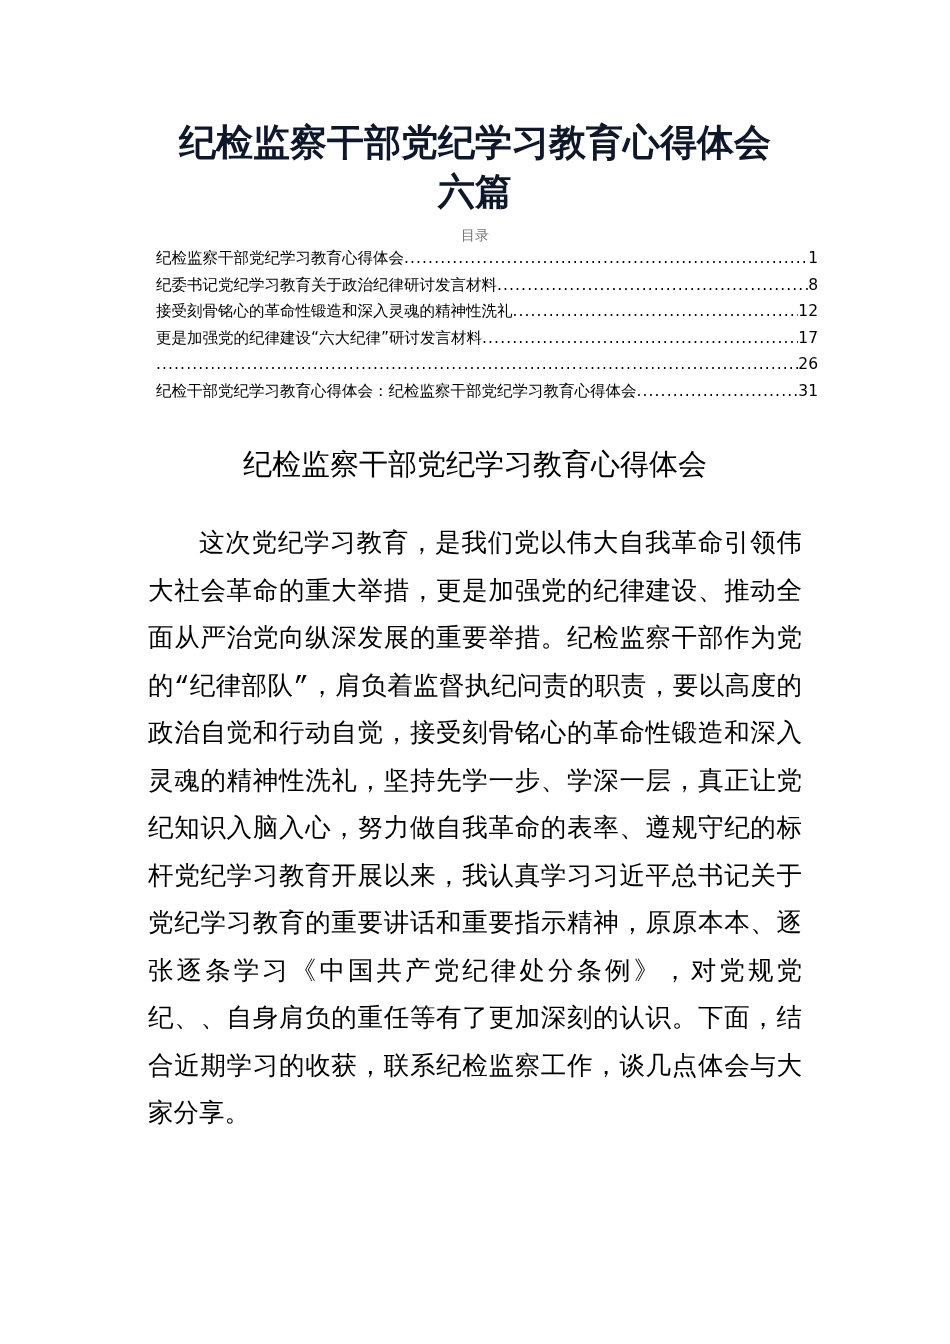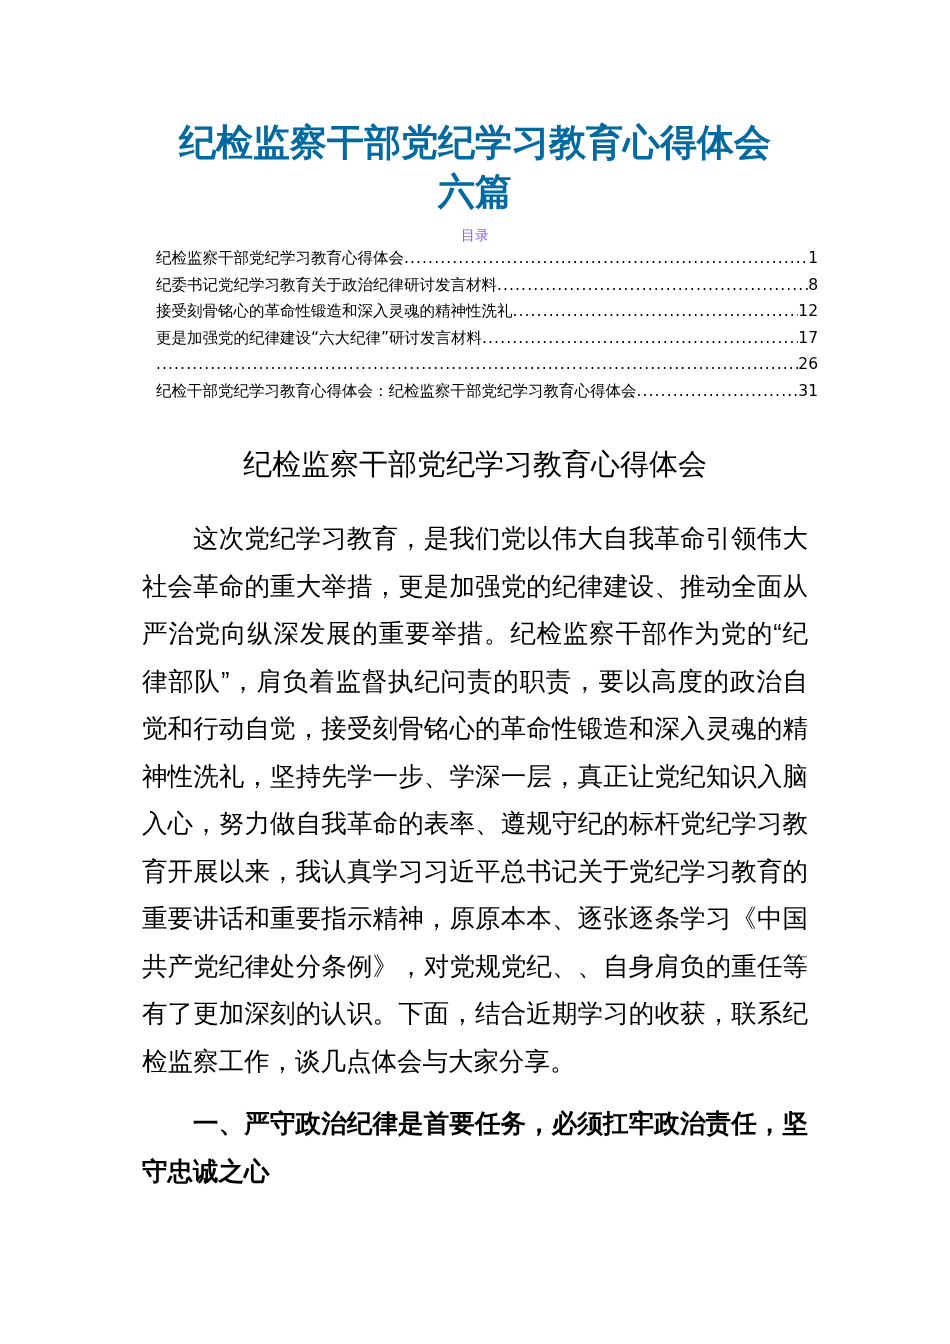--- a/index.html
+++ b/index.html
@@ -28,34 +28,34 @@
     position: absolute;
     left: 165px;
     top: 118px;
     width: 620px;
     text-align: center;
     font-family: "DejaVu Sans", "Liberation Sans", sans-serif;
     font-weight: 700;
     font-size: 37px;
     line-height: 49px;
     letter-spacing: 0px;
-    color: #0369a1;
+    color: #0f172a;
   }
 
   
   .toc-label {
     position: absolute;
     left: 0;
     top: 226px;
     width: 950px;
     text-align: center;
     font-family: "DejaVu Serif", "Liberation Serif", serif;
     font-size: 14px;
     line-height: 18px;
-    color: #8b5cf6;
+    color: #737373;
   }
 
   
   .toc {
     position: absolute;
     left: 156px;
     top: 245px;
     width: 662px;
   }
   .toc-entry {
@@ -102,30 +102,30 @@
   }
 
   
   .body-block {
     position: absolute;
     left: 132px;
     top: 505px;
     width: 686px;
   }
   .body-par {
-    font-family: Liberation Sans, sans-serif;
+    font-family: Liberation Mono, monospace;
     font-weight: 400;
     font-size: 25.5px;
     line-height: 47.5px;
     text-align: justify;
     text-align-last: left;
     text-justify: inter-character;
     text-indent: 51px;
     color: #000000;
-    margin: 10px;
+    margin: 16px;
   }
   .body-par.is-bold {
     font-weight: 700;
     margin-top: 15px;
   }
 </style>
 </head>
 <body>
 
 <div class="page">
@@ -170,16 +170,15 @@
       <span class="toc-dots">................................................................................................................................</span>
       <span class="toc-page">31</span>
     </div>
 
   </div>
 
   <div class="section-heading">纪检监察干部党纪学习教育心得体会</div>
 
   <div class="body-block">
     <p class="body-par">这次党纪学习教育，是我们党以伟大自我革命引领伟大社会革命的重大举措，更是加强党的纪律建设、推动全面从严治党向纵深发展的重要举措。纪检监察干部作为党的“纪律部队”，肩负着监督执纪问责的职责，要以高度的政治自觉和行动自觉，接受刻骨铭心的革命性锻造和深入灵魂的精神性洗礼，坚持先学一步、学深一层，真正让党纪知识入脑入心，努力做自我革命的表率、遵规守纪的标杆党纪学习教育开展以来，我认真学习习近平总书记关于党纪学习教育的重要讲话和重要指示精神，原原本本、逐张逐条学习《中国共产党纪律处分条例》，对党规党纪、、自身肩负的重任等有了更加深刻的认识。下面，结合近期学习的收获，联系纪检监察工作，谈几点体会与大家分享。</p>
-    <p class="body-par is-bold">一、严守政治纪律是首要任务，必须扛牢政治责任，坚守忠诚之心</p>
   </div>
 
 </div>
 
 </body></html>

